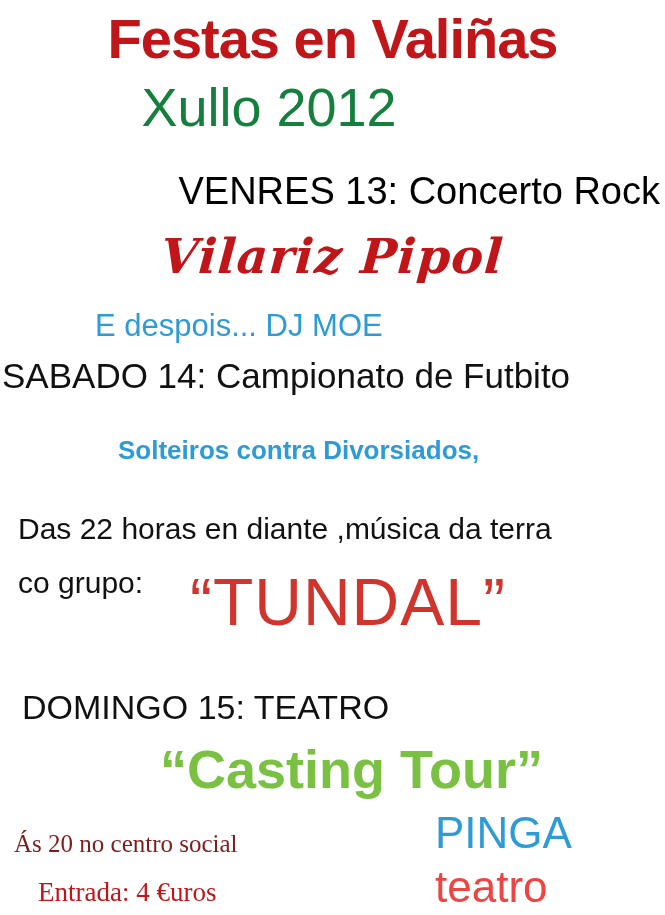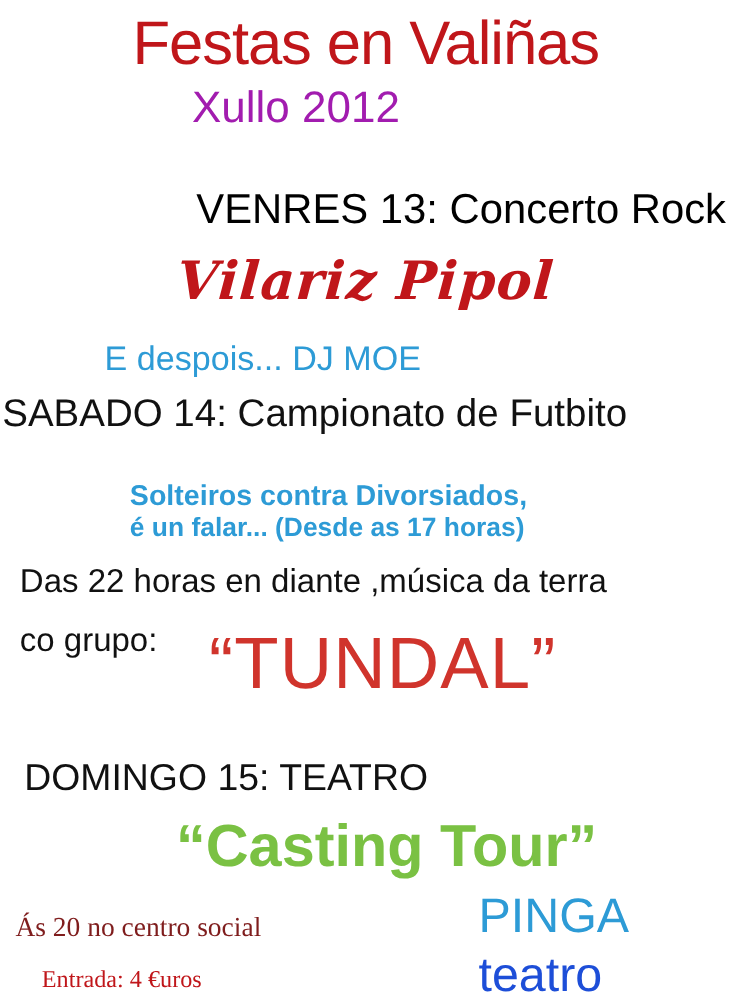--- a/index.html
+++ b/index.html
@@ -24,31 +24,31 @@
     white-space: nowrap;
   }
 
   
   #title {
     left: 0;
     top: 6px;
     width: 665px;
     text-align: center;
     font-size: 56px;
-    font-weight: normal;
+    font-weight: bold;
     color: #c0161a;
     letter-spacing: -1px;
   }
   #subtitle {
     left: 0;
     top: 76px;
     width: 538px;
     text-align: center;
-    font-size: 40px;
-    color: #a21caf;
+    font-size: 54px;
+    color: #15803d;
   }
 
   
   #fri-head {
     left: 10px;
     top: 170px;
     width: 650px;
     text-align: right;
     font-size: 38px;
     color: #000000;
@@ -137,54 +137,53 @@
   #sun-company1 {
     left: 435px;
     top: 808px;
     font-size: 44px;
     color: #2d9bd6;
   }
   #sun-company2 {
     left: 435px;
     top: 862px;
     font-size: 44px;
-    color: #1d4ed8;
+    color: #ef4444;
   }
 
   
   #foot1 {
     left: 14px;
     top: 830px;
     font-size: 25px;
     color: #7f1d1d;
     font-family: "Liberation Serif", serif;
   }
   #foot2 {
     left: 38px;
     top: 877px;
-    font-size: 22px;
+    font-size: 27px;
     color: #c0161a;
     font-family: "Liberation Serif", serif;
   }
 </style>
 </head>
 <body>
 
 <div class="poster">
 
   <div class="line" id="title">Festas en Valiñas</div>
   <div class="line" id="subtitle">Xullo 2012</div>
 
   <div class="line" id="fri-head">VENRES   13:   Concerto   Rock</div>
   <div class="line" id="fri-band">Vilariz Pipol</div>
   <div class="line" id="fri-dj">E despois...          DJ    MOE</div>
 
   <div class="line" id="sat-head">SABADO  14: Campionato de Futbito</div>
   <div class="line" id="sat-sub1">Solteiros contra Divorsiados,</div>
-  <div class="line" id="sat-sub2">é un falar...    (Desde as 17 horas)</div>
   <div class="line" id="sat-music1">Das 22 horas en diante ,música da terra</div>
   <div class="line" id="sat-music2">co grupo:</div>
   <div class="line" id="sat-group">“TUNDAL”</div>
 
   <div class="line" id="sun-head">DOMINGO    15:      TEATRO</div>
   <div class="line" id="sun-play">“Casting   Tour”</div>
   <div class="line" id="sun-company1">PINGA</div>
   <div class="line" id="sun-company2">teatro</div>
 
   <div class="line" id="foot1">Ás 20 no centro social</div>

